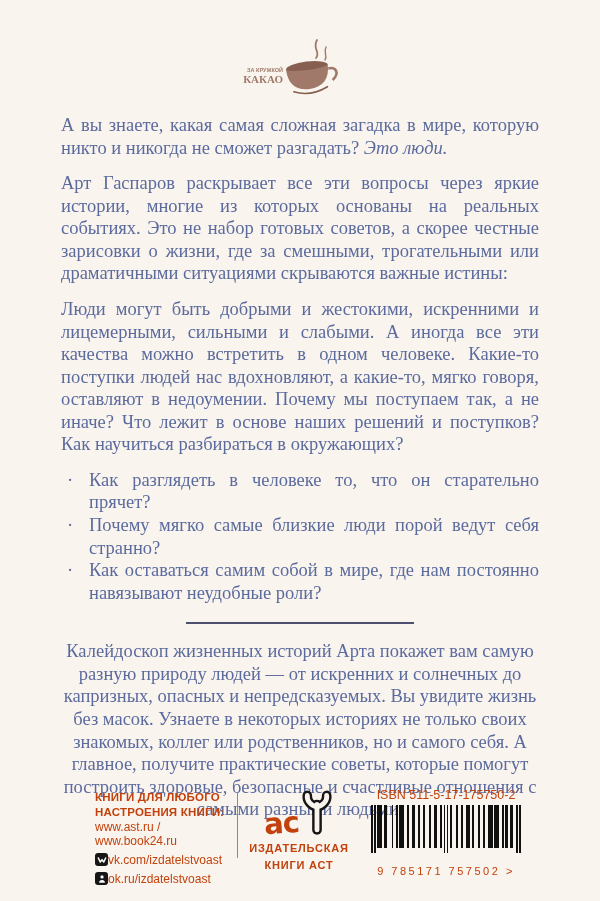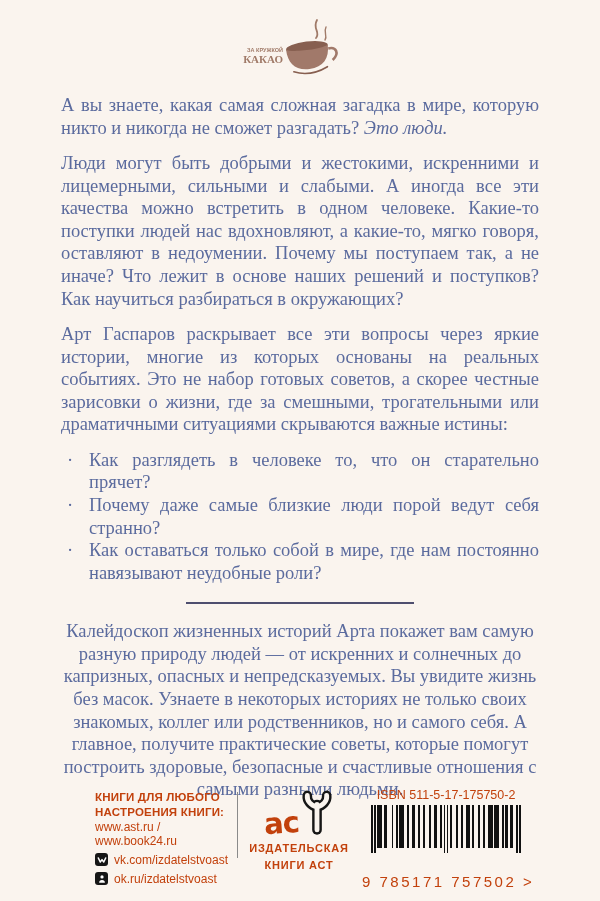--- a/index.html
+++ b/index.html
@@ -5,21 +5,21 @@
   html,body{margin:0;padding:0;background:#e8e2da;}
   .page{
     position:relative;
     width:600px;height:901px;
     margin:0 auto;
     background:#faf4ee;
     overflow:hidden;
     font-family:"Liberation Serif", serif;
   }
   
-  .logo-wrap{display:flex;justify-content:center;padding-top:16px;height:64px;}
+  .logo-wrap{display:flex;justify-content:center;padding-top:36px;height:64px;}
   
   .copy{
     padding:6px 61px 0 61px;
     color:#5b6b9e;
     font-size:18.5px;
     line-height:1.22;
   }
   .copy p{margin:13px 0 0 0;text-align:justify;}
   .copy p.first{margin-top:8px;}
   .em{font-style:italic;margin-top:48px;}
@@ -33,33 +33,33 @@
   }
   .centered{ text-align:center !important; }
   
   .footer{
     position:absolute;left:0;top:780px;width:540px;height:110px;
     font-family:"Liberation Sans", sans-serif;color:#c2410c;
   }
   .f-left{position:absolute;left:95px;top:10px;width:145px;}
   .promo-h{font-weight:bold;font-size:11.5px;line-height:1.3;letter-spacing:.2px;}
   .urls{font-size:12px;margin-top:0;}
-  .soc-row{display:flex;align-items:center;margin-top:5px;gap:6px;font-size:12px;}
+  .soc-row{display:flex;align-items:center;margin-top:5px;font-size:12px;}
   .soc-ic{width:13px;height:13px;border-radius:3px;background:#161616;flex:0 0 13px;
           display:flex;align-items:center;justify-content:center;}
   .f-sep{position:absolute;left:237px;top:12px;width:1px;height:66px;background:#8a8a8a;}
   .f-pub{position:absolute;left:247px;top:6px;width:104px;text-align:center;}
   .ast-row{display:flex;align-items:flex-end;justify-content:center;gap:1px;height:50px;}
   .ast-txt{font-family:"DejaVu Sans", sans-serif;font-weight:bold;font-size:29px;line-height:.9;
            letter-spacing:-1px;transform:rotate(-4deg);}
   .pub-cap{font-size:11px;font-weight:bold;letter-spacing:.8px;line-height:1.5;margin-top:4px;}
   .f-code{position:absolute;left:362px;top:8px;width:168px;text-align:center;}
   .isbn{font-size:12.5px;}
   .bars{width:150px;height:48px;margin-top:3px;shape-rendering:crispEdges;}
-  .bcd{font-size:15px;letter-spacing:2.5px;margin-top:16px;white-space:nowrap;}
+  .bcd{font-size:11px;letter-spacing:2.5px;margin-top:8px;white-space:nowrap;}
 </style>
 </head>
 <body>
 
 <div class="page">
 
   <div class="logo-wrap">
     <svg width="128" height="64" viewBox="0 0 128 64">
 
       <text x="47" y="36" text-anchor="end" font-family="Liberation Sans, sans-serif" font-size="5.5" font-weight="bold" fill="#a07a68">ЗА КРУЖКОЙ</text>
@@ -76,36 +76,36 @@
                  C88 35 56 35 51 31 Z" fill="#a1796a"></path>
         <path d="M93 35 C101 34 104 41 96 47" fill="none" stroke="#a1796a" stroke-width="2.6"></path>
         <path d="M56 54 Q72 61 90 53" fill="none" stroke="#875f50" stroke-width="1.6" stroke-linecap="round"></path>
       </g>
     </svg>
   </div>
 
   <div class="copy">
     <p class="first"><span>А вы знаете, какая самая сложная загадка в мире, которую никто и никогда не сможет разгадать? </span><span class="em">Это люди.</span></p>
 
+    <p>Арт Гаспаров раскрывает все эти вопросы через яркие истории, многие из которых основаны на реальных событиях. Это не набор готовых советов, а скорее честные зарисовки о жизни, где за смешными, трогательными или драматичными ситуациями скрываются важные истины:</p>
+
     <p>Люди могут быть добрыми и жестокими, искренними и лицемерными, сильными и слабыми. А иногда все эти качества можно встретить в одном человеке. Какие-то поступки людей нас вдохновляют, а какие-то, мягко говоря, оставляют в недоумении. Почему мы поступаем так, а не иначе? Что лежит в основе наших решений и поступков? Как научиться разбираться в окружающих?</p>
-
-    <p>Арт Гаспаров раскрывает все эти вопросы через яркие истории, многие из которых основаны на реальных событиях. Это не набор готовых советов, а скорее честные зарисовки о жизни, где за смешными, трогательными или драматичными ситуациями скрываются важные истины:</p>
 
     <ul class="qlist">
       <li>
         <span class="dot">·</span>
         <span class="li-text">Как разглядеть в человеке то, что он старательно прячет?</span>
       </li>
       <li>
         <span class="dot">·</span>
-        <span class="li-text">Почему даже самые близкие люди порой ведут себя странно?</span>
+        <span class="li-text">Почему мягко самые близкие люди порой ведут себя странно?</span>
       </li>
       <li>
         <span class="dot">·</span>
-        <span class="li-text">Как оставаться только собой в мире, где нам постоянно навязывают неудобные роли?</span>
+        <span class="li-text">Как оставаться самим собой в мире, где нам постоянно навязывают неудобные роли?</span>
       </li>
     </ul>
 
     <hr class="divider">
 
     <p class="centered">Калейдоскоп жизненных историй Арта покажет вам самую разную природу людей — от искренних и солнечных до капризных, опасных и непредсказуемых. Вы увидите жизнь без масок. Узнаете в некоторых историях не только своих знакомых, коллег или родственников, но и самого себя. А главное, получите практические советы, которые помогут построить здоровые, безопасные и счастливые отношения с самыми разными людьми.</p>
   </div>
 
   <div class="footer">
 

